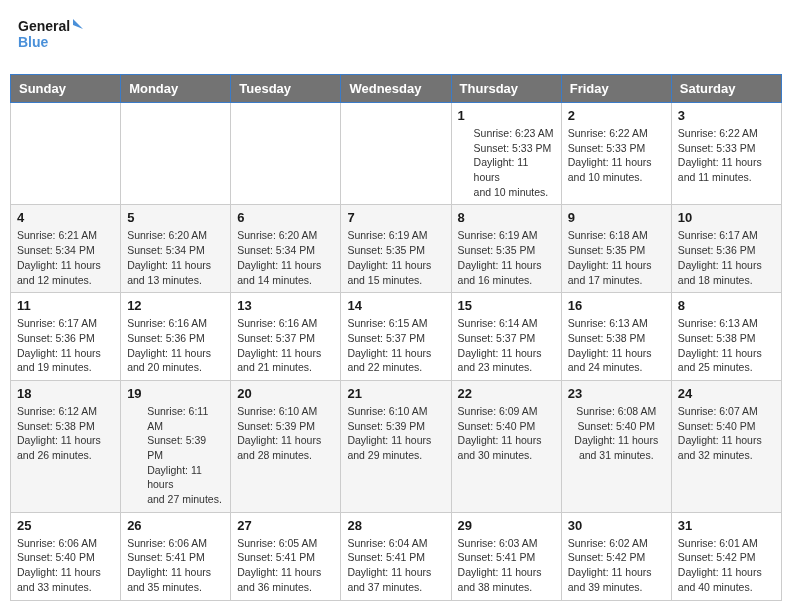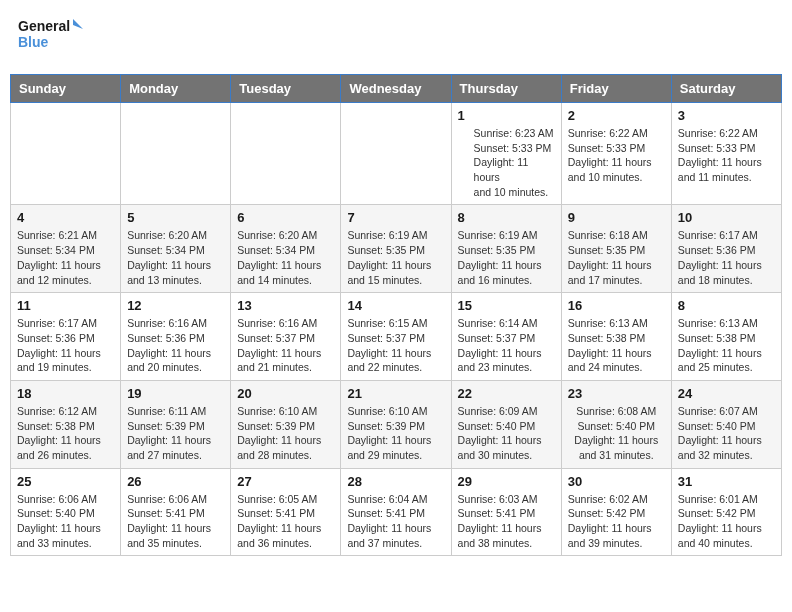--- a/index.html
+++ b/index.html
@@ -237,21 +237,21 @@
       <tr>
         <td>
           <div class="day-number">18</div>
           <div class="day-info" style="white-space: pre-line;">Sunrise: 6:12 AM
 Sunset: 5:38 PM
 Daylight: 11 hours
 and 26 minutes.</div>
         </td>
         <td>
           <div class="day-number">19</div>
-          <div class="day-info" style="white-space: pre-line;">Sunrise: 6:11 AM
+          <div class="day-info" style="white-space: pre-line; margin-left: 20px;">Sunrise: 6:11 AM
 Sunset: 5:39 PM
 Daylight: 11 hours
 and 27 minutes.</div>
         </td>
         <td>
           <div class="day-number">20</div>
           <div class="day-info" style="white-space: pre-line;">Sunrise: 6:10 AM
 Sunset: 5:39 PM
 Daylight: 11 hours
 and 28 minutes.</div>

